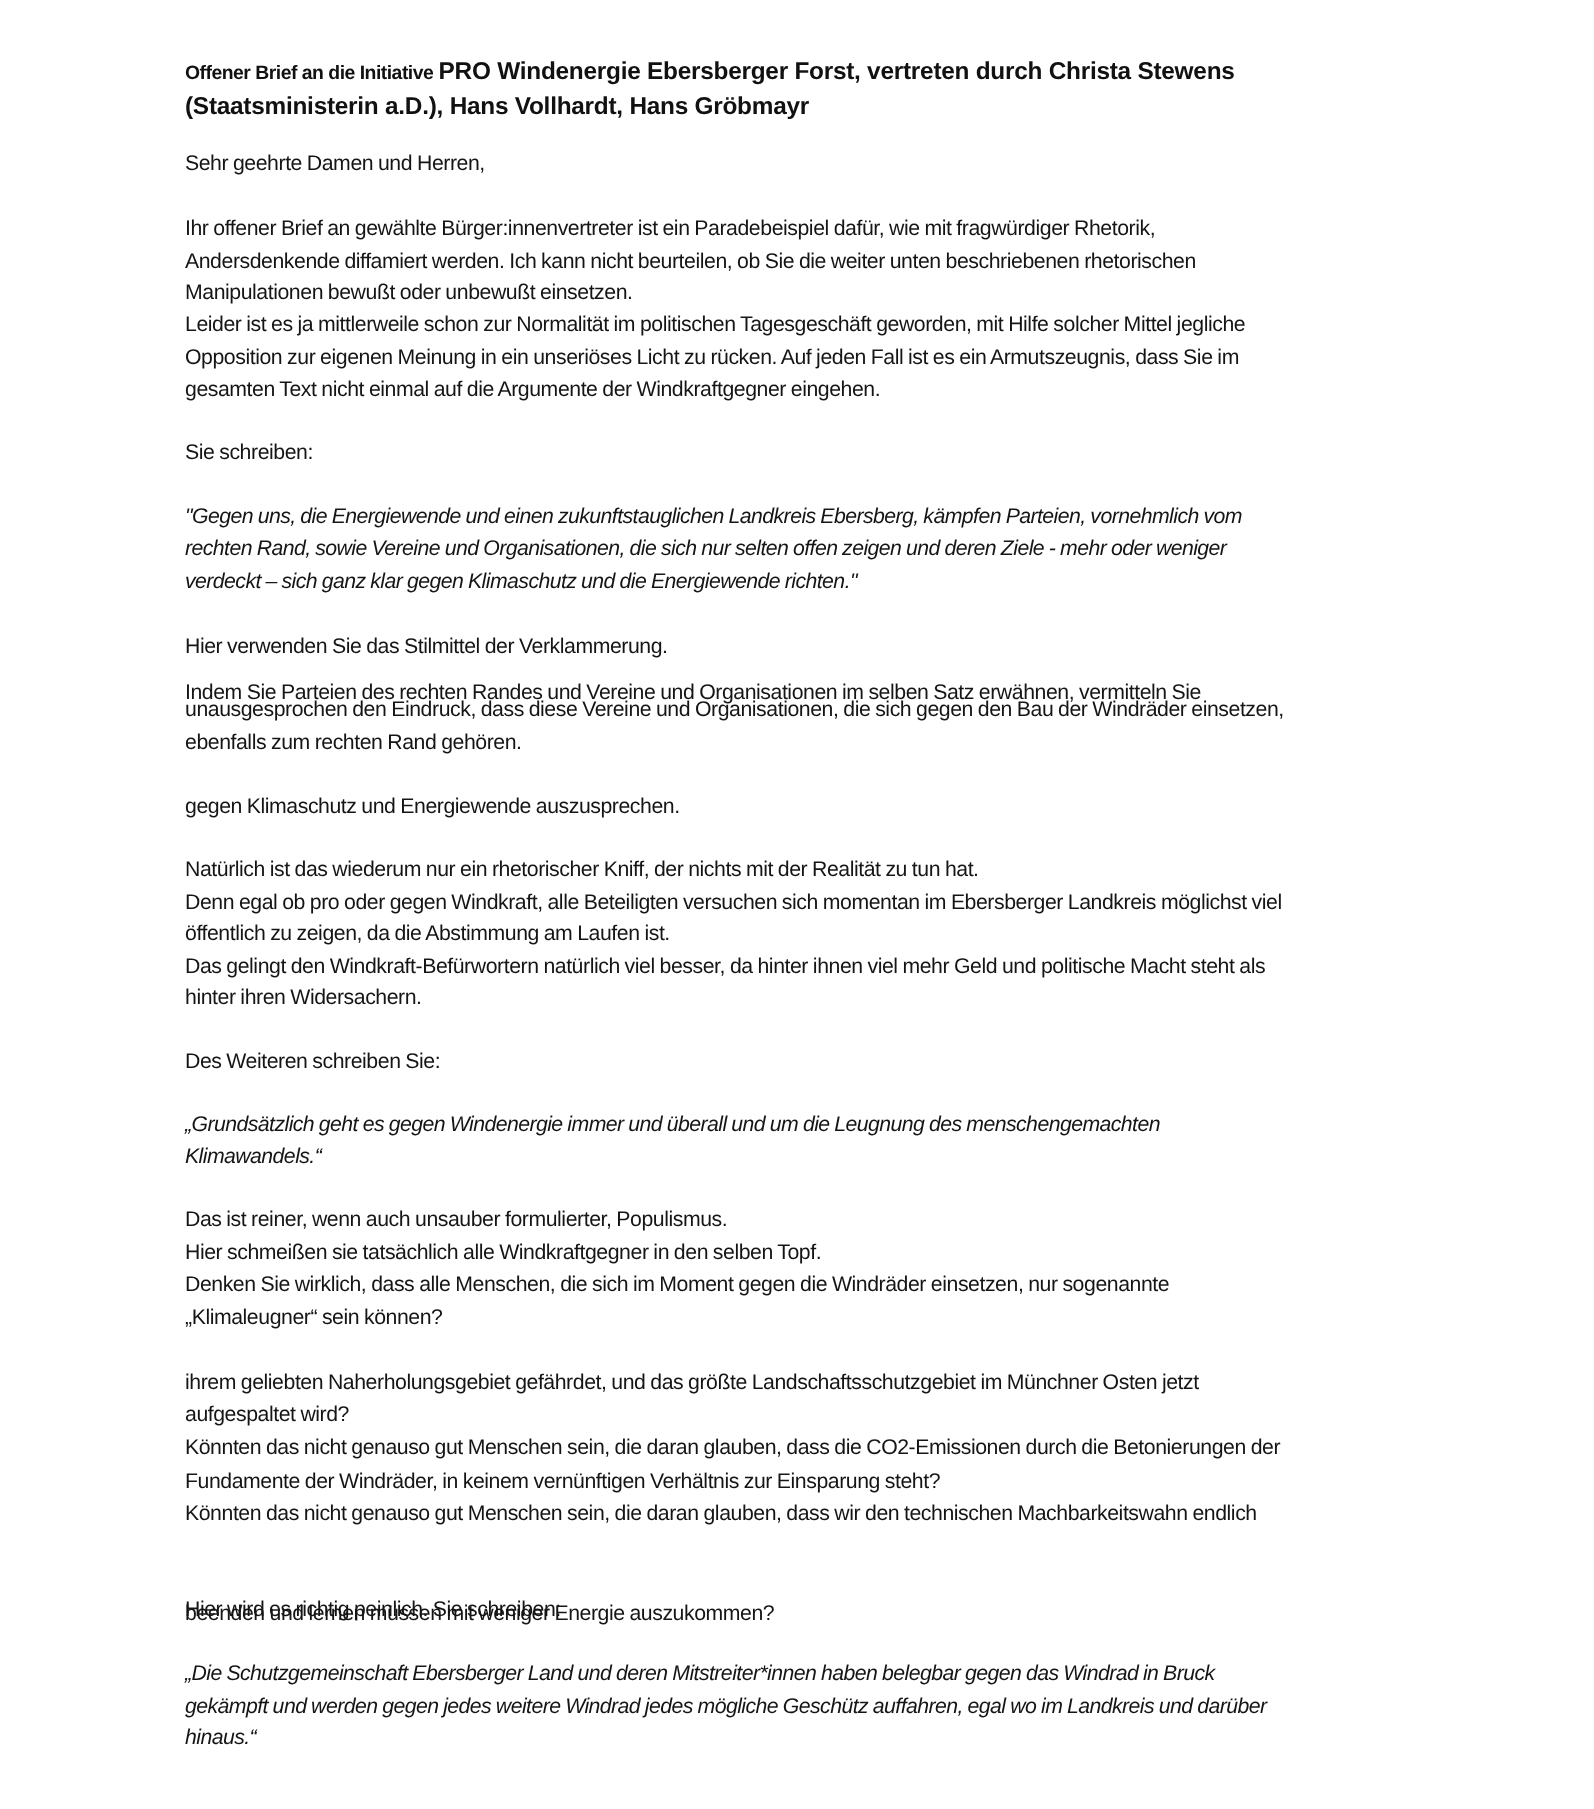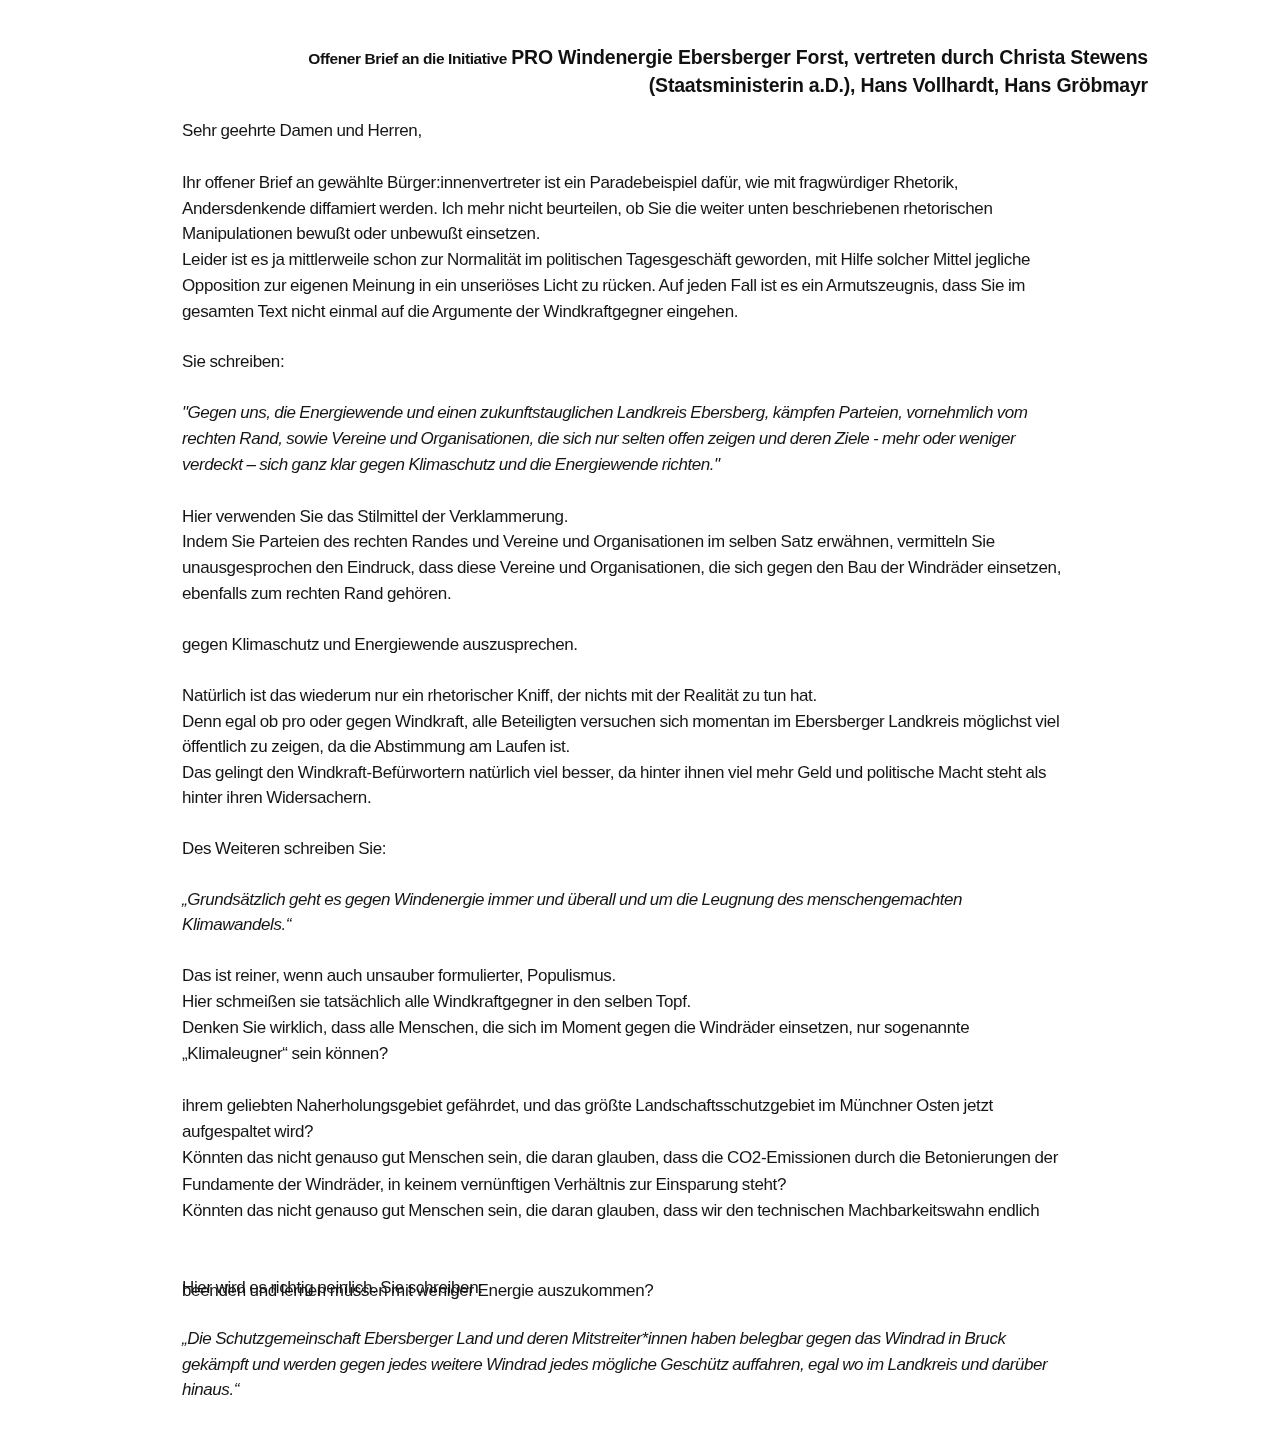--- a/index.html
+++ b/index.html
@@ -13,21 +13,20 @@
       position: relative;
       overflow: hidden;
       color: #111111;
     }
     .page {
       position: absolute;
       left: 0; top: 0;
       width: 1275px;
       height: 1447px;
       background: #ffffff;
-      text-align: right;
     }
     .title {
       position: absolute;
       left: 148px;
       top: 44px;
       width: 1000px;
       font-family: "Liberation Sans", sans-serif;
       font-weight: bold;
       color: #111111;
       line-height: 26px;
@@ -38,55 +37,54 @@
     .line {
       position: absolute;
       left: 148px;
       white-space: nowrap;
       font-family: "Liberation Sans", sans-serif;
       font-size: 17px;
       color: #151515;
       letter-spacing: -0.35px;
       word-spacing: -0.5px;
       line-height: 22px;
-      margin-left: 34px;
     }
     .line.italic {
       font-style: italic;
       letter-spacing: -0.45px;
     }
   </style>
 </head>
 <body>
 
 <div class="page">
 
   <div class="title">
     <span class="small">Offener Brief an die Initiative</span>
     <span class="big">PRO Windenergie Ebersberger Forst, vertreten durch Christa Stewens</span><br>
     <span class="big">(Staatsministerin a.D.), Hans Vollhardt, Hans Gröbmayr</span>
   </div>
 
   <div class="line" style="top:120px">Sehr geehrte Damen und Herren,</div>
 
   <div class="line" style="top:172px">Ihr offener Brief an gewählte Bürger:innenvertreter ist ein Paradebeispiel dafür, wie mit fragwürdiger Rhetorik,</div>
-  <div class="line" style="top:198px">Andersdenkende diffamiert werden.  Ich mehr nicht beurteilen, ob Sie die weiter unten beschriebenen rhetorischen</div>
+  <div class="line" style="top:198px">Andersdenkende diffamiert werden.  Ich kann nicht beurteilen, ob Sie die weiter unten beschriebenen rhetorischen</div>
   <div class="line" style="top:223px">Manipulationen bewußt oder unbewußt einsetzen.</div>
   <div class="line" style="top:249px">Leider ist es ja mittlerweile schon zur Normalität im politischen Tagesgeschäft geworden, mit Hilfe solcher Mittel jegliche</div>
   <div class="line" style="top:275px">Opposition zur eigenen Meinung in ein unseriöses Licht zu rücken.  Auf jeden Fall ist es ein Armutszeugnis, dass Sie im</div>
   <div class="line" style="top:301px">gesamten Text nicht einmal auf die Argumente der Windkraftgegner eingehen.</div>
 
   <div class="line" style="top:351px">Sie schreiben:</div>
 
   <div class="line italic" style="top:402px">"Gegen uns, die Energiewende und einen zukunftstauglichen Landkreis Ebersberg, kämpfen Parteien, vornehmlich vom</div>
   <div class="line italic" style="top:428px">rechten Rand, sowie Vereine und Organisationen, die sich nur selten offen zeigen und deren Ziele - mehr oder weniger</div>
   <div class="line italic" style="top:454px">verdeckt – sich ganz klar gegen Klimaschutz und die Energiewende richten."</div>
 
   <div class="line" style="top:506px">Hier verwenden Sie das Stilmittel der Verklammerung.</div>
-  <div class="line" style="top:531px">Indem Sie Parteien des rechten Randes und Vereine und Organisationen im selben Satz erwähnen, vermitteln Sie</div>
+  <div class="line" style="top:543px">Indem Sie Parteien des rechten Randes und Vereine und Organisationen im selben Satz erwähnen, vermitteln Sie</div>
   <div class="line" style="top:557px">unausgesprochen den Eindruck, dass diese Vereine und Organisationen, die sich gegen den Bau der Windräder einsetzen,</div>
   <div class="line" style="top:583px">ebenfalls zum rechten Rand gehören.</div>
   <div class="line" style="top:634px">gegen Klimaschutz und Energiewende auszusprechen.</div>
   <div class="line" style="top:685px">Natürlich ist das wiederum nur ein rhetorischer Kniff, der nichts mit der Realität zu tun hat.</div>
   <div class="line" style="top:711px">Denn egal ob pro oder gegen Windkraft, alle Beteiligten versuchen sich momentan im Ebersberger Landkreis möglichst viel</div>
   <div class="line" style="top:736px">öffentlich zu zeigen, da die Abstimmung am Laufen ist.</div>
   <div class="line" style="top:762px">Das gelingt den Windkraft-Befürwortern natürlich viel besser, da hinter ihnen viel mehr Geld und politische Macht steht als</div>
   <div class="line" style="top:787px">hinter ihren Widersachern.</div>
 
   <div class="line" style="top:838px">Des Weiteren schreiben Sie:</div>

